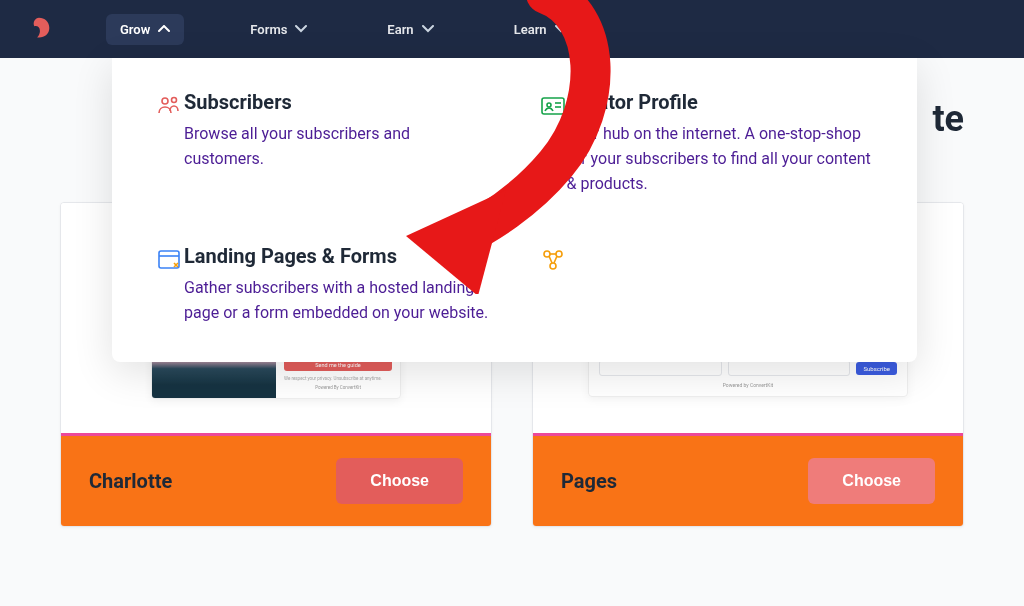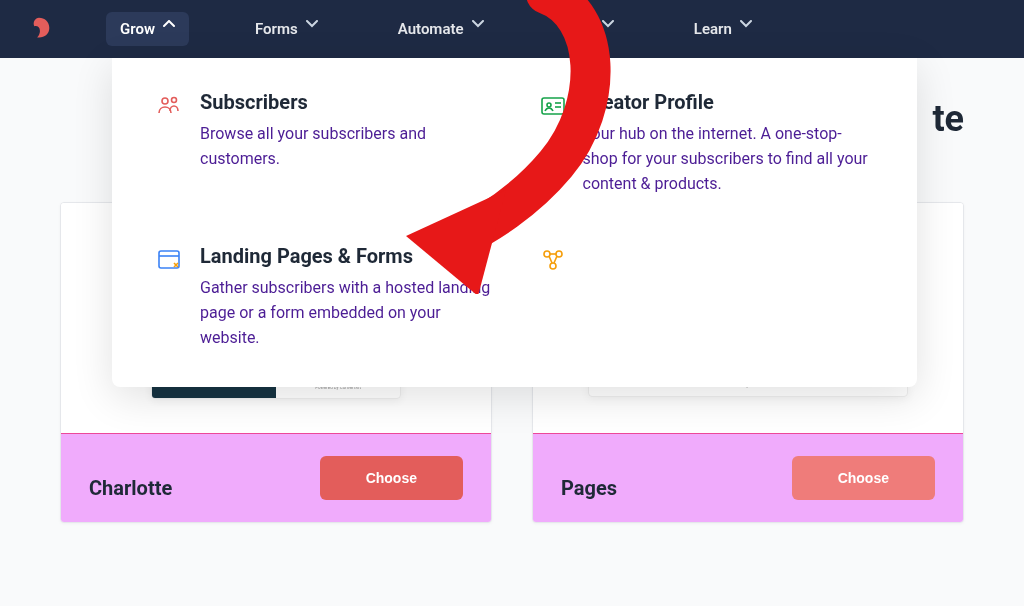--- a/index.html
+++ b/index.html
@@ -20,24 +20,24 @@
     align-items: center;
     padding: 0 24px;
     gap: 52px;
   }
   .logo {
     width: 30px;
     height: 30px;
   }
   .nav-item {
     display: flex;
-    align-items: flex-start;
+    align-items: center;
     gap: 8px;
     color: #e5e7eb;
-    font-size: 15px;
+    font-size: 13px;
     font-weight: 600;
     cursor: pointer;
     padding: 8px 14px;
     border-radius: 6px;
   }
   .nav-item.active {
     background: #2c3a5a;
     color: #fff;
   }
   .chev {
@@ -56,21 +56,20 @@
     box-shadow: 0 10px 40px rgba(0,0,0,0.12);
     padding: 32px 44px 36px 44px;
     display: grid;
     grid-template-columns: 1fr 1fr;
     column-gap: 48px;
     row-gap: 48px;
     z-index: 10;
   }
   .mega-item {
     display: flex;
-    gap: 16px;
   }
   .mega-icon {
     width: 28px;
     height: 28px;
     flex-shrink: 0;
     margin-top: 2px;
   }
   .mega-text h3 {
     font-size: 20px;
     font-weight: 700;
@@ -197,39 +196,39 @@
     padding: 3px 7px;
     border-radius: 3px;
   }
   .clare-powered {
     font-size: 5px;
     color: #999;
     text-align: center;
   }
 
   .card-footer {
-    background: #f0abfc;
-    border-top: 1px solid #ec4899;
+    background: #f97316;
+    border-top: 3px solid #ec4899;
     padding: 22px 28px;
     display: flex;
-    align-items: flex-end;
+    align-items: center;
     justify-content: space-between;
   }
   .card-name {
     font-size: 20px;
     font-weight: 700;
     color: #1f2937;
   }
   .choose-btn {
     background: #e35d5b;
     color: #fff;
     border: none;
-    font-size: 14px;
+    font-size: 16px;
     font-weight: 600;
-    padding: 14px 46px;
+    padding: 14px 34px;
     border-radius: 6px;
     cursor: pointer;
   }
   .choose-btn.alt {
     background: #ef7c7a;
   }
 
   
   .arrow-overlay {
     position: absolute;
@@ -249,26 +248,20 @@
     </svg>
   </div>
   <div class="nav-item active">
     <span>Grow</span>
     <svg class="chev" viewBox="0 0 12 8">
         <path d="M1 6 L6 1 L11 6" stroke="#fff" stroke-width="2" fill="none" stroke-linecap="round"></path>
       </svg>
   </div>
   <div class="nav-item">
     <span>Forms</span>
-    <svg class="chev" viewBox="0 0 12 8">
-        <path d="M1 1 L6 6 L11 1" stroke="#cbd5e1" stroke-width="2" fill="none" stroke-linecap="round"></path>
-      </svg>
-  </div>
-  <div class="nav-item">
-    <span>Automate</span>
     <svg class="chev" viewBox="0 0 12 8">
         <path d="M1 1 L6 6 L11 1" stroke="#cbd5e1" stroke-width="2" fill="none" stroke-linecap="round"></path>
       </svg>
   </div>
   <div class="nav-item">
     <span>Earn</span>
     <svg class="chev" viewBox="0 0 12 8">
         <path d="M1 1 L6 6 L11 1" stroke="#cbd5e1" stroke-width="2" fill="none" stroke-linecap="round"></path>
       </svg>
   </div>

